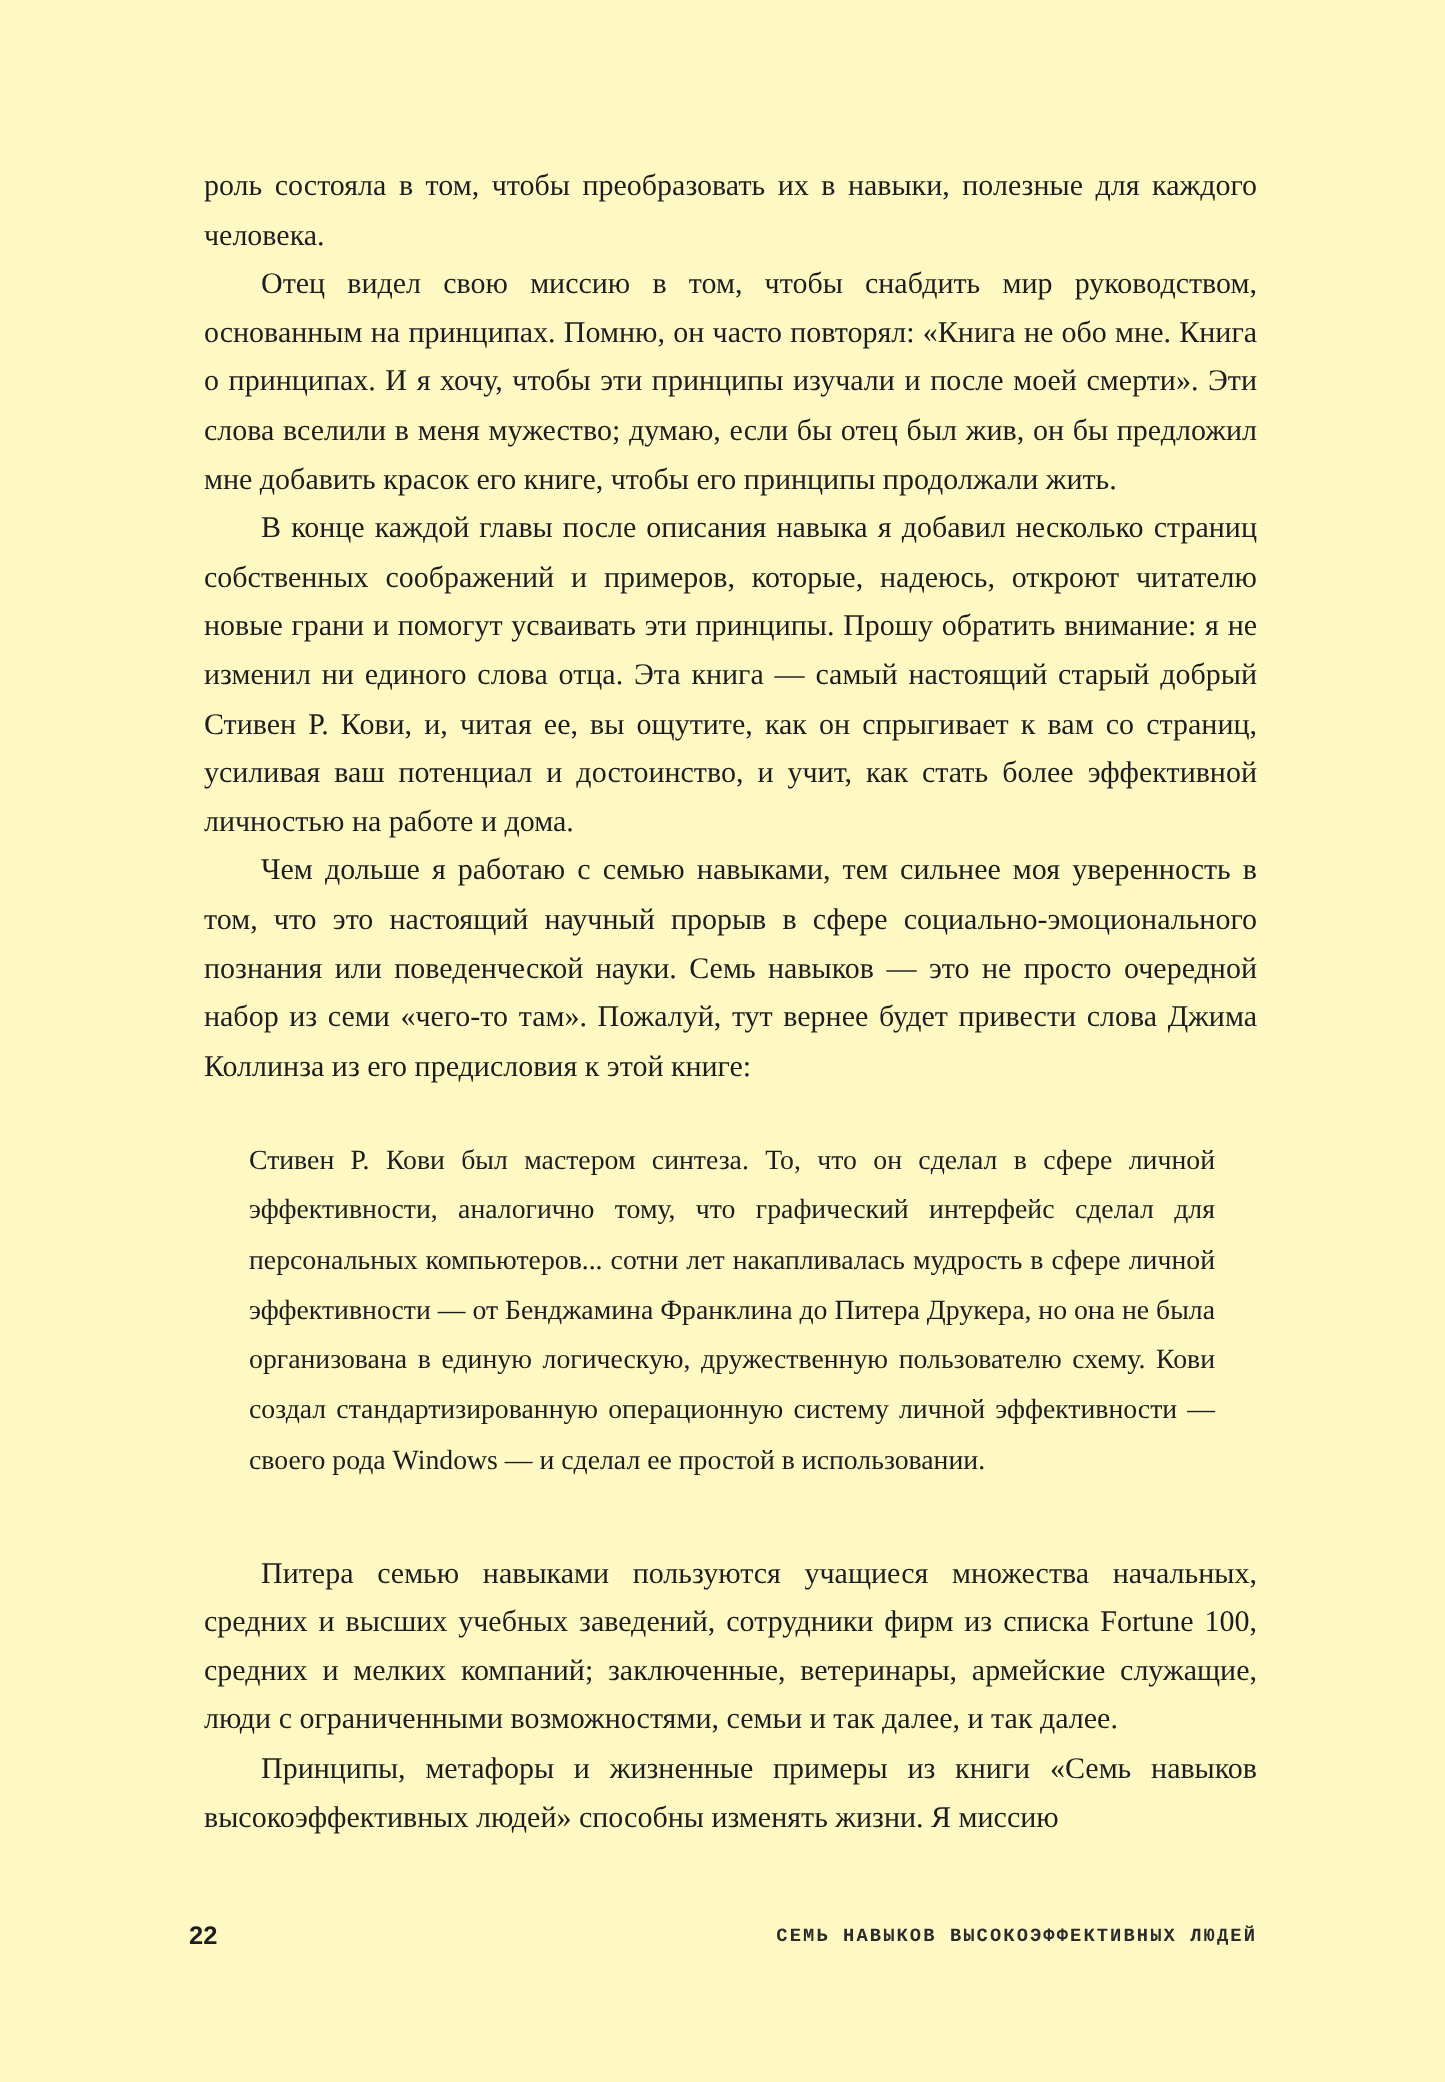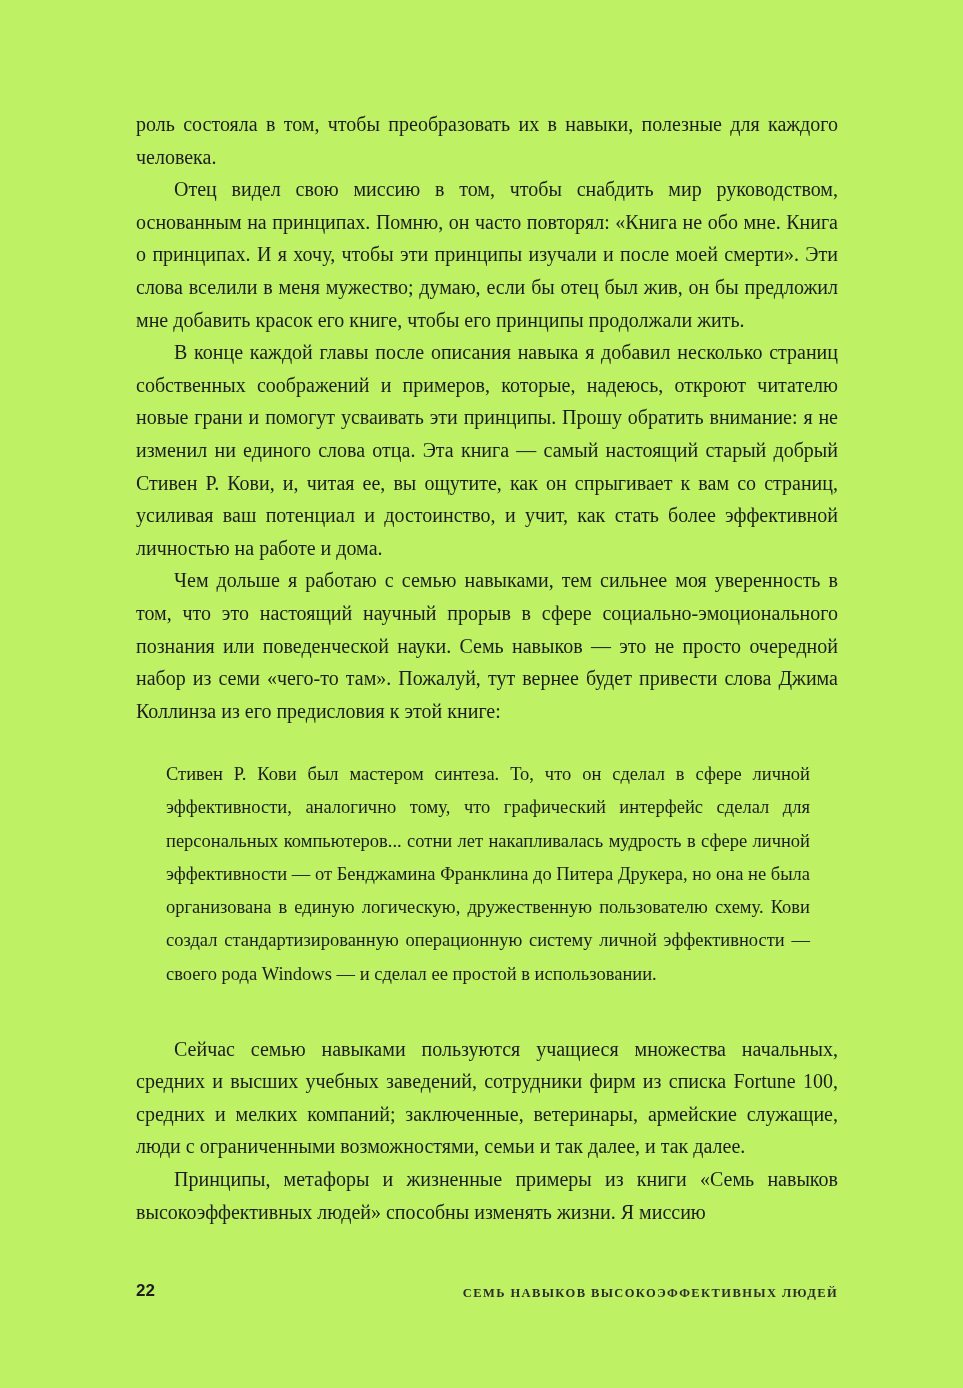--- a/index.html
+++ b/index.html
@@ -4,21 +4,21 @@
 <style>
   html, body {
     margin: 0;
     padding: 0;
     background: #ffffff;
   }
   .page {
     position: relative;
     width: 963px;
     height: 1388px;
-    background: #bef264;
+    background: #fef9c3;
     margin: 0 auto;
     overflow: hidden;
   }
   .text-block {
     position: absolute;
     left: 136px;
     top: 108px;
     width: 702px;
     color: #1d1d1f;
     font-family: "Liberation Serif", "DejaVu Serif", serif;
@@ -40,53 +40,53 @@
     font-family: Liberation Serif, serif;
     font-size: 18.5px;
     line-height: 33.2px;
     color: #1d1d1f;
     text-align: justify;
     hyphens: auto;
     -webkit-hyphens: auto;
   }
   .footer {
     position: absolute;
-    left: 136px;
+    left: 126px;
     right: 125px;
     top: 1281px;
     display: flex;
     justify-content: space-between;
-    align-items: flex-end;
+    align-items: center;
   }
   .page-number {
     font-family: "Liberation Sans", "DejaVu Sans", sans-serif;
     font-weight: bold;
     font-size: 17px;
     color: #1d1d1f;
   }
   .running-title {
-    font-family: Liberation Serif, serif;
+    font-family: Liberation Mono, monospace;
     font-weight: 600;
     font-size: 12.5px;
     letter-spacing: 1.4px;
     color: #2b2b2d;
   }
 </style>
 </head>
 <body>
 
 <div class="page">
 
   <main class="text-block">
     <p class="para no-indent">роль состояла в том, чтобы преобразовать их в навыки, полезные для каждого человека.</p>
     <p class="para">Отец видел свою миссию в том, чтобы снабдить мир руководством, основанным на принципах. Помню, он часто повторял: «Книга не обо мне. Книга о принципах. И я хочу, чтобы эти принципы изучали и после моей смерти». Эти слова вселили в меня мужество; думаю, если бы отец был жив, он бы предложил мне добавить красок его книге, чтобы его принципы продолжали жить.</p>
     <p class="para">В конце каждой главы после описания навыка я добавил несколько страниц собственных соображений и примеров, которые, надеюсь, откроют читателю новые грани и помогут усваивать эти принципы. Прошу обратить внимание: я не изменил ни единого слова отца. Эта книга — самый настоящий старый добрый Стивен Р. Кови, и, читая ее, вы ощутите, как он спрыгивает к вам со страниц, усиливая ваш потенциал и достоинство, и учит, как стать более эффективной личностью на работе и дома.</p>
     <p class="para">Чем дольше я работаю с семью навыками, тем сильнее моя уверенность в том, что это настоящий научный прорыв в сфере социально-эмоционального познания или поведенческой науки. Семь навыков — это не просто очередной набор из семи «чего-то там». Пожалуй, тут вернее будет привести слова Джима Коллинза из его предисловия к этой книге:</p>
     <blockquote class="quote">Стивен Р. Кови был мастером синтеза. То, что он сделал в сфере личной эффективности, аналогично тому, что графический интерфейс сделал для персональных компьютеров... сотни лет накапливалась мудрость в сфере личной эффективности — от Бенджамина Франклина до Питера Друкера, но она не была организована в единую логическую, дружественную пользователю схему. Кови создал стандартизированную операционную систему личной эффективности — своего рода Windows — и сделал ее простой в использовании.</blockquote>
-    <p class="para">Сейчас семью навыками пользуются учащиеся множества начальных, средних и высших учебных заведений, сотрудники фирм из списка Fortune 100, средних и мелких компаний; заключенные, ветеринары, армейские служащие, люди с ограниченными возможностями, семьи и так далее, и так далее.</p>
+    <p class="para">Питера семью навыками пользуются учащиеся множества начальных, средних и высших учебных заведений, сотрудники фирм из списка Fortune 100, средних и мелких компаний; заключенные, ветеринары, армейские служащие, люди с ограниченными возможностями, семьи и так далее, и так далее.</p>
     <p class="para">Принципы, метафоры и жизненные примеры из книги «Семь навыков высокоэффективных людей» способны изменять жизни. Я миссию</p>
   </main>
 
   <footer class="footer">
     <span class="page-number">22</span>
     <span class="running-title">СЕМЬ НАВЫКОВ ВЫСОКОЭФФЕКТИВНЫХ ЛЮДЕЙ</span>
   </footer>
 
 </div>
 

